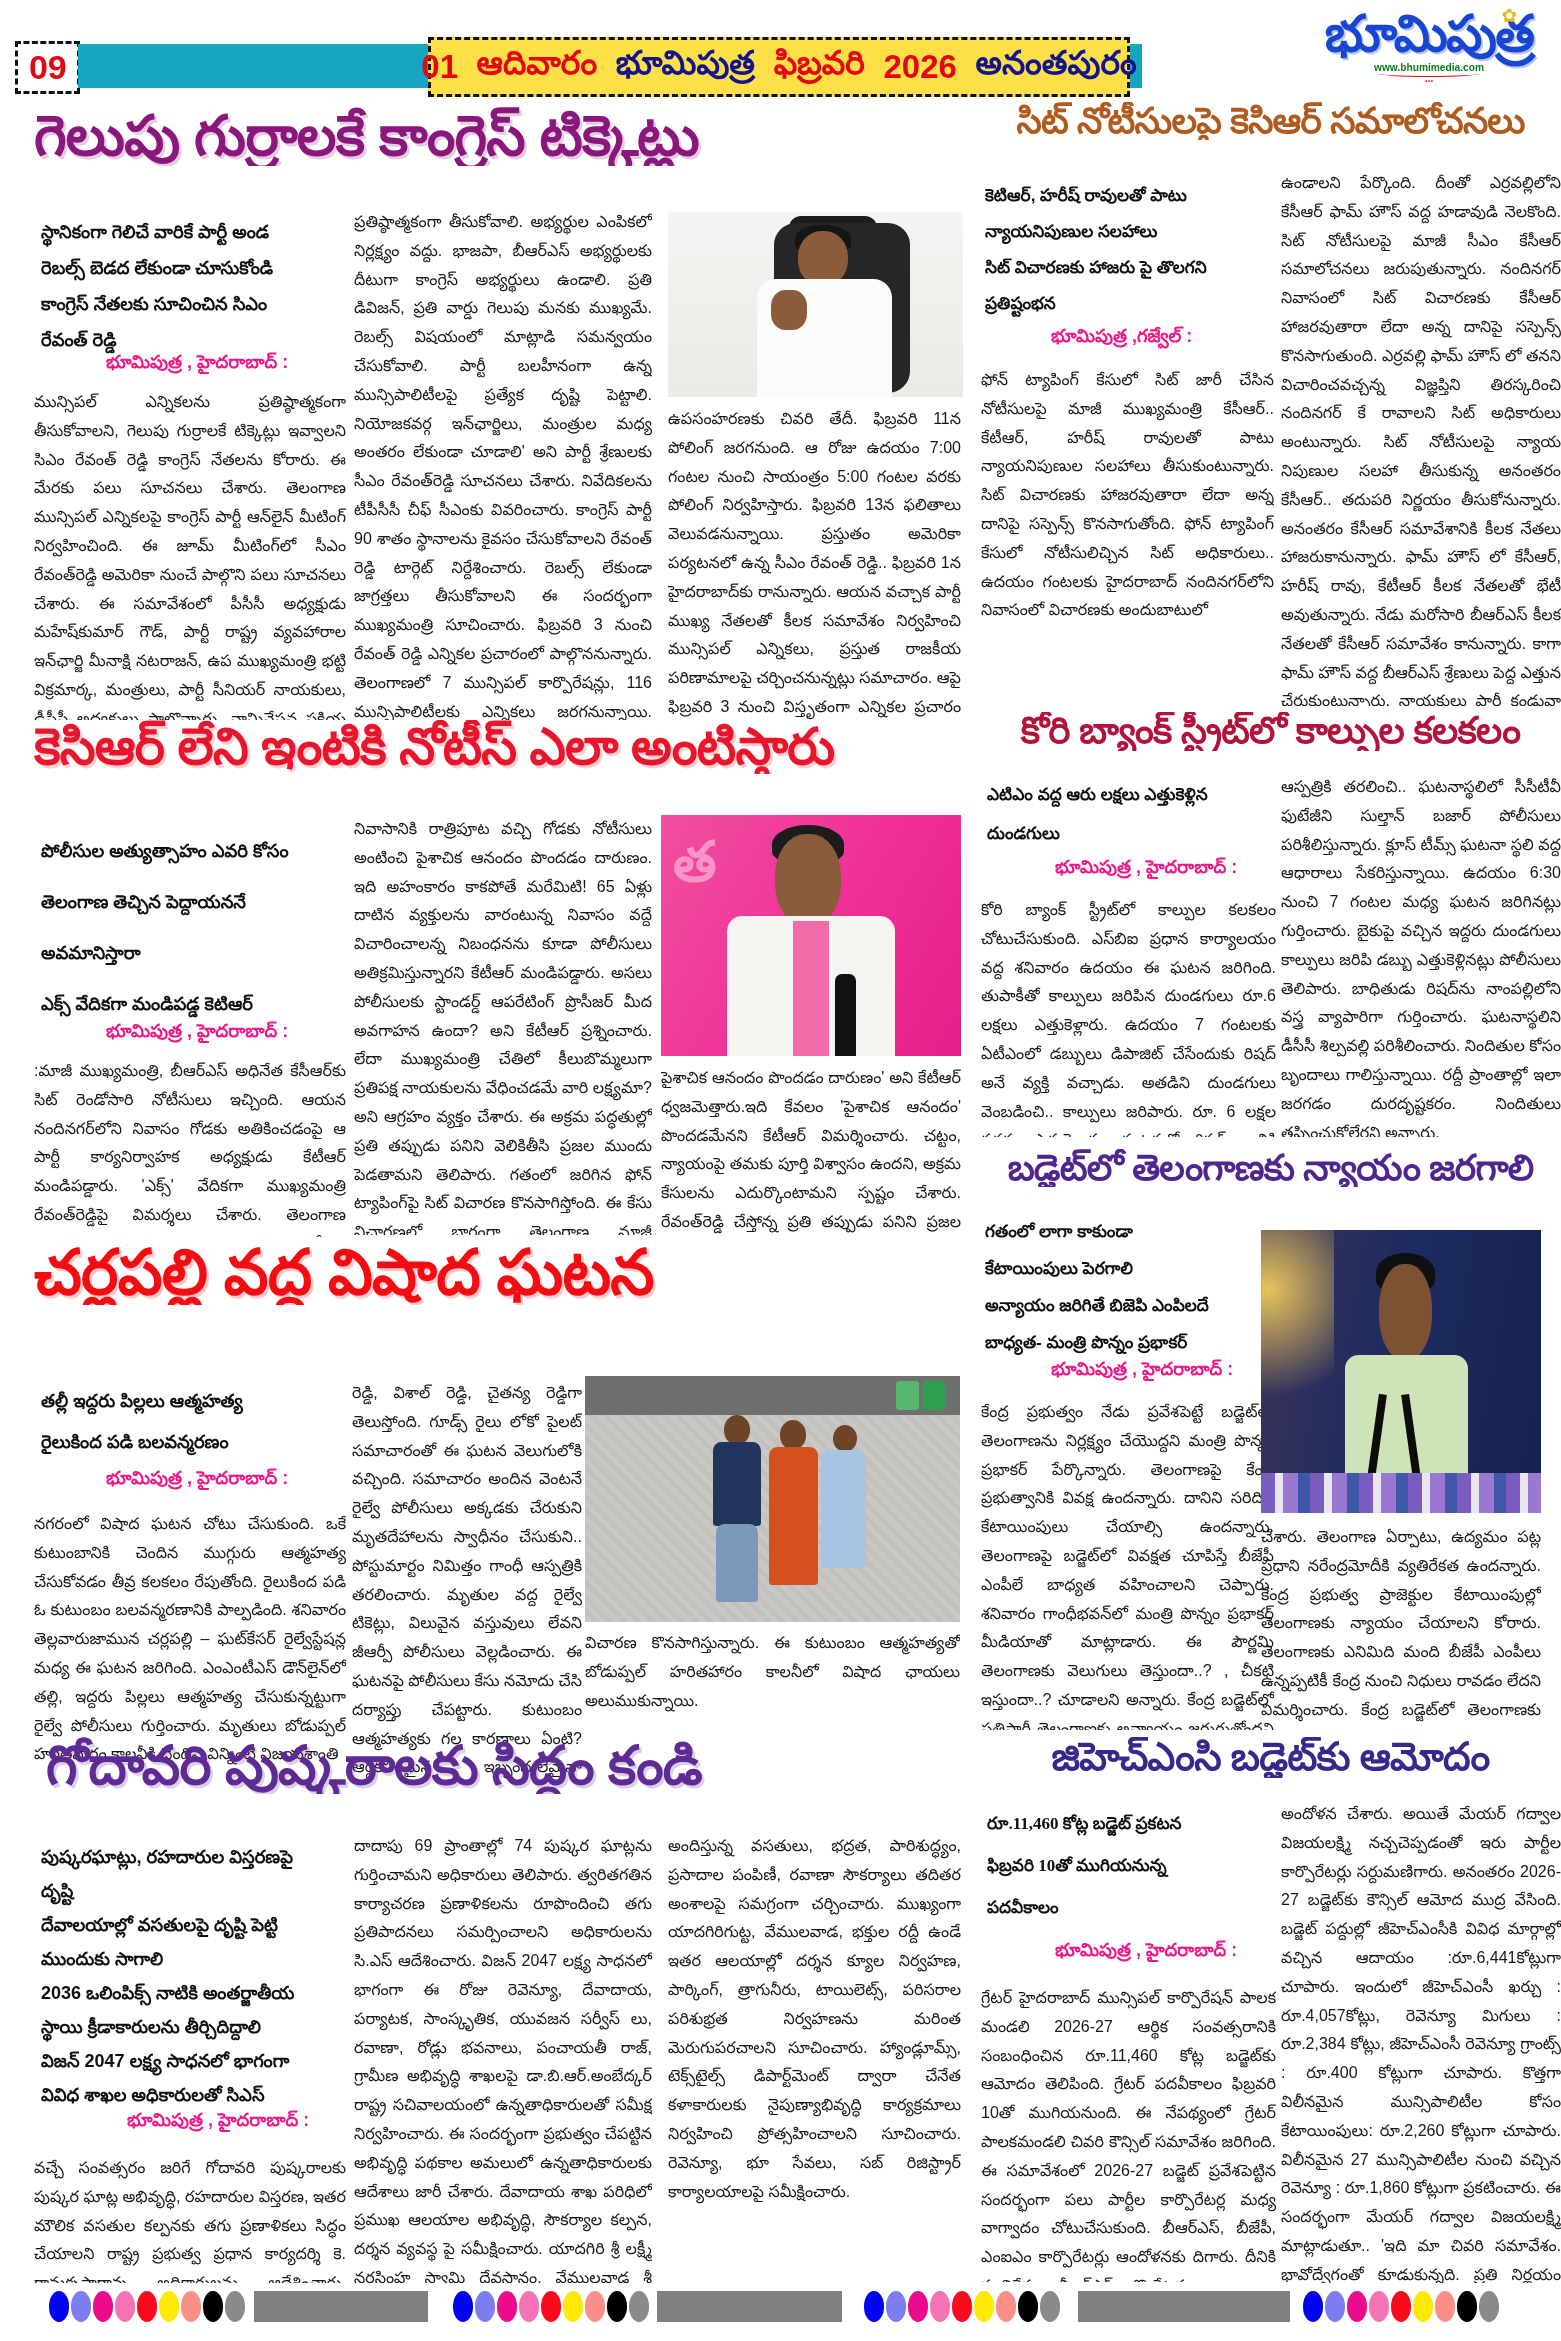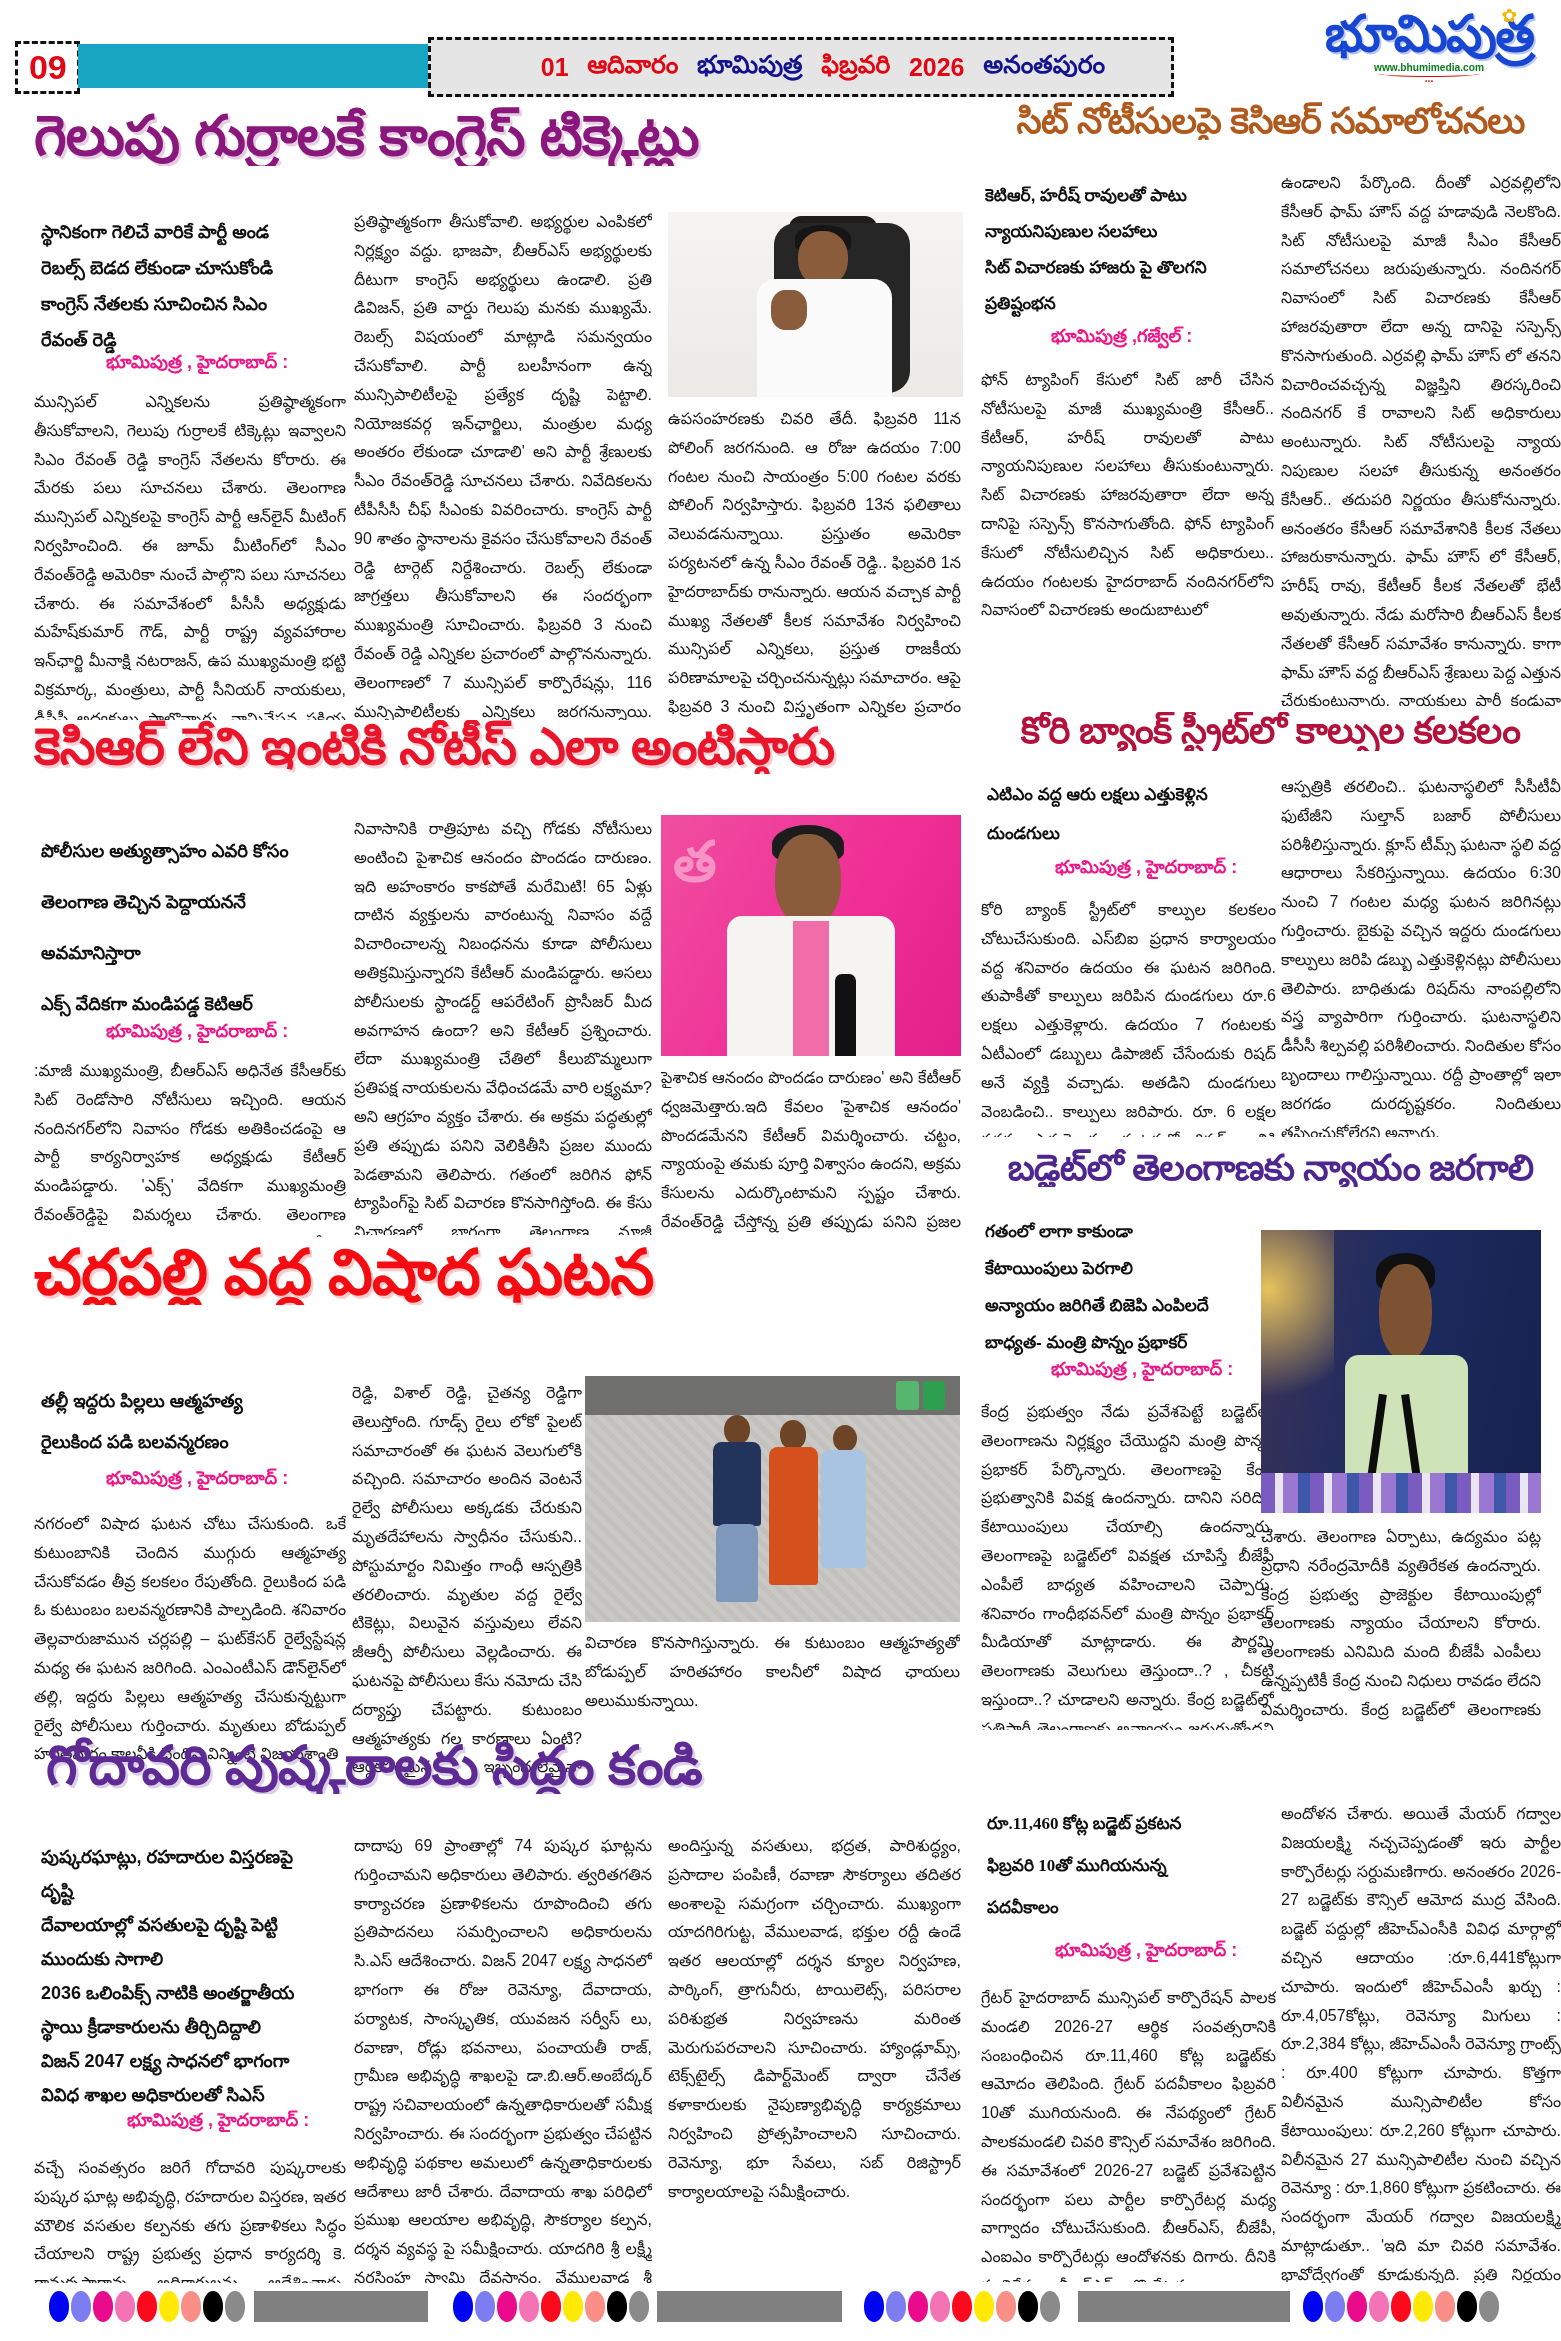--- a/index.html
+++ b/index.html
@@ -4,22 +4,22 @@
 <style>
   html,body{margin:0;padding:0;background:#e9e9e9;}
   .page{position:relative;width:1562px;height:2342px;background:#ffffff;
         font-family:"Liberation Sans",sans-serif;overflow:hidden;margin:0 auto;}
   .abs{position:absolute;}
 
   
   .pageno{left:15.3px;top:41px;width:59px;height:47px;border:3.4px dashed #111;background:#fff;
           display:flex;align-items:center;justify-content:center;font-size:34px;font-weight:800;color:#e30613;}
   .tealbar{left:78px;top:44px;width:1064px;height:44px;background:#17a5c2;}
-  .datebox{left:428px;top:37px;width:696px;height:54px;background:#e5e5e5;border:3.4px dashed #111;
-           display:flex;align-items:center;justify-content:center;gap:18.6px;font-size:25px;font-weight:700;padding-left:44px;}
+  .datebox{left:428px;top:37px;width:696px;height:54px;background:#fde047;border:3.4px dashed #111;
+           display:flex;align-items:center;justify-content:center;gap:18.6px;font-size:33px;font-weight:700;}
   .seg-red{color:#e30613;} .seg-navy{color:#14138f;}
   .logo{left:1312px;top:6.8px;width:234px;height:88px;text-align:center;}
   .logo-title{font-size:51px;font-weight:800;color:#1747d2;letter-spacing:-1.7px;line-height:1.05;
               text-shadow:1.7px 1.7px 0 #b9c6f2;white-space:nowrap;}
   .logo-flower{position:absolute;right:29px;top:-1.7px;font-size:18.6px;color:#f2b705;}
   .logo-sub{display:flex;justify-content:space-between;font-size:10.2px;margin-top:1.7px;padding:0 5.1px;flex-direction:column;}
   .logo-url{color:#0a7d1d;font-weight:700;} .logo-tag{color:#d31111;font-weight:700;}
   .logo-squiggle{position:absolute;left:66px;top:63px;width:102px;height:6px;
                  border-bottom:1.7px solid #d31111;border-radius:50%;}
 
@@ -221,20 +221,21 @@
     <div class="glow"></div>
     <div class="hair"></div>
     <div class="head"></div>
     <div class="shirt"></div>
     <div class="mic1"></div>
     <div class="mic2"></div>
     <div class="flowers"></div>
   </div>
   <div class="abs bodycol" style="left:1261px;top:1523px;width:280px;height:207px;">చేశారు. తెలంగాణ ఏర్పాటు, ఉద్యమం పట్ల ప్రధాని నరేంద్రమోదీకి వ్యతిరేకత ఉందన్నారు. కేంద్ర ప్రభుత్వ ప్రాజెక్టుల కేటాయింపుల్లో తెలంగాణకు న్యాయం చేయాలని కోరారు. తెలంగాణకు ఎనిమిది మంది బీజేపీ ఎంపీలు ఉన్నప్పటికీ కేంద్ర నుంచి నిధులు రావడం లేదని విమర్శించారు. కేంద్ర బడ్జెట్‌లో తెలంగాణకు మెరుగైన కేటాయింపులు జరగాలని మంత్రి పొన్నం ప్రభాకర్ స్పష్టం చేశారు.</div>
 
+  <div class="abs headline hl-r4" style="left:979px;top:1737px;width:583px;">జిహెచ్ఎంసి బడ్జెట్‌కు ఆమోదం</div>
   <div class="abs subhead" style="left:987px;top:1803px;width:297px;line-height:42px;font-size:17px;font-family:Liberation Serif, serif;">
     <div>రూ.11,460 కోట్ల బడ్జెట్ ప్రకటన</div>
     <div>ఫిబ్రవరి 10తో ముగియనున్న</div>
     <div>పదవీకాలం</div>
   </div>
   <div class="abs byline" style="left:1055px;top:1940px;">భూమిపుత్ర , హైదరాబాద్ :</div>
   <div class="abs bodycol" style="left:981px;top:1984px;width:295px;height:298px;">గ్రేటర్ హైదరాబాద్ మున్సిపల్ కార్పొరేషన్ పాలక మండలి 2026-27 ఆర్థిక సంవత్సరానికి సంబంధించిన రూ.11,460 కోట్ల బడ్జెట్‌కు ఆమోదం తెలిపింది. గ్రేటర్ పదవీకాలం ఫిబ్రవరి 10తో ముగియనుంది. ఈ నేపథ్యంలో గ్రేటర్ పాలకమండలి చివరి కౌన్సిల్ సమావేశం జరిగింది. ఈ సమావేశంలో 2026-27 బడ్జెట్ ప్రవేశపెట్టిన సందర్భంగా పలు పార్టీల కార్పొరేటర్ల మధ్య వాగ్వాదం చోటుచేసుకుంది. బీఆర్ఎస్, బీజేపీ, ఎంఐఎం కార్పొరేటర్లు ఆందోళనకు దిగారు. దీనికి వ్యతిరేకంగా బీఆర్ఎస్ కార్పొరేటర్లు</div>
   <div class="abs bodycol" style="left:1281px;top:1800px;width:280px;height:483px;">అందోళన చేశారు. అయితే మేయర్ గద్వాల విజయలక్ష్మి నచ్చచెప్పడంతో ఇరు పార్టీల కార్పొరేటర్లు సర్దుమణిగారు. అనంతరం 2026-27 బడ్జెట్‌కు కౌన్సిల్ ఆమోద ముద్ర వేసింది. బడ్జెట్ పద్దుల్లో జీహెచ్ఎంసీకి వివిధ మార్గాల్లో వచ్చిన ఆదాయం :రూ.6,441కోట్లుగా చూపారు. ఇందులో జీహెచ్ఎంసీ ఖర్చు : రూ.4,057కోట్లు, రెవెన్యూ మిగులు : రూ.2,384 కోట్లు, జీహెచ్ఎంసీ రెవెన్యూ గ్రాంట్స్ : రూ.400 కోట్లుగా చూపారు. కొత్తగా విలీనమైన మున్సిపాలిటీల కోసం కేటాయింపులు: రూ.2,260 కోట్లుగా చూపారు. విలీనమైన 27 మున్సిపాలిటీల నుంచి వచ్చిన రెవెన్యూ : రూ.1,860 కోట్లుగా ప్రకటించారు. ఈ సందర్భంగా మేయర్ గద్వాల విజయలక్ష్మి మాట్లాడుతూ.. 'ఇది మా చివరి సమావేశం. భావోద్వేగంతో కూడుకున్నది. ప్రతి నిర్ణయం వెనుక మా బాధ్యత కనిపించింది. ఉద్యోగులు,</div>
 
   <div class="abs dotgroup" style="left:49px;">

